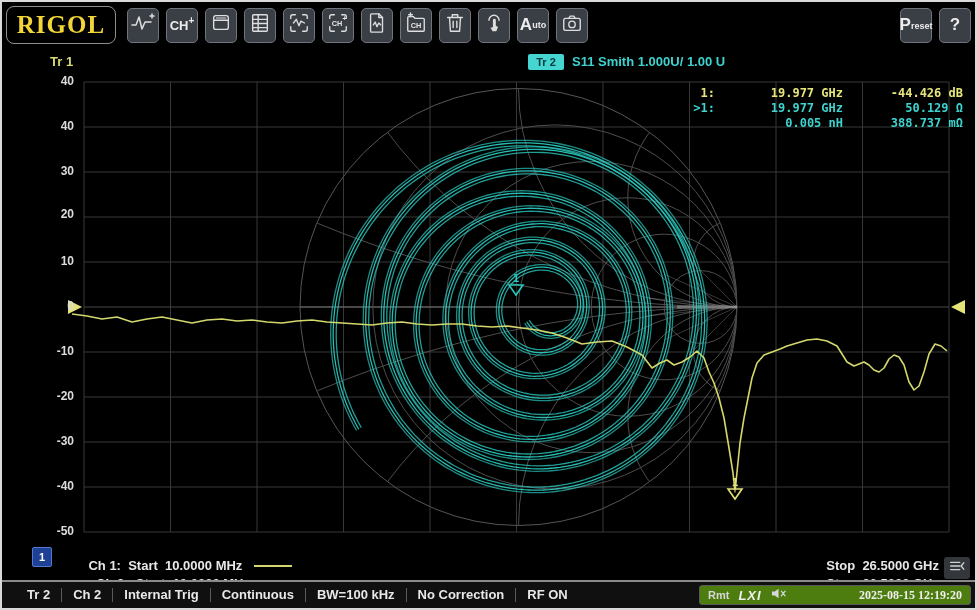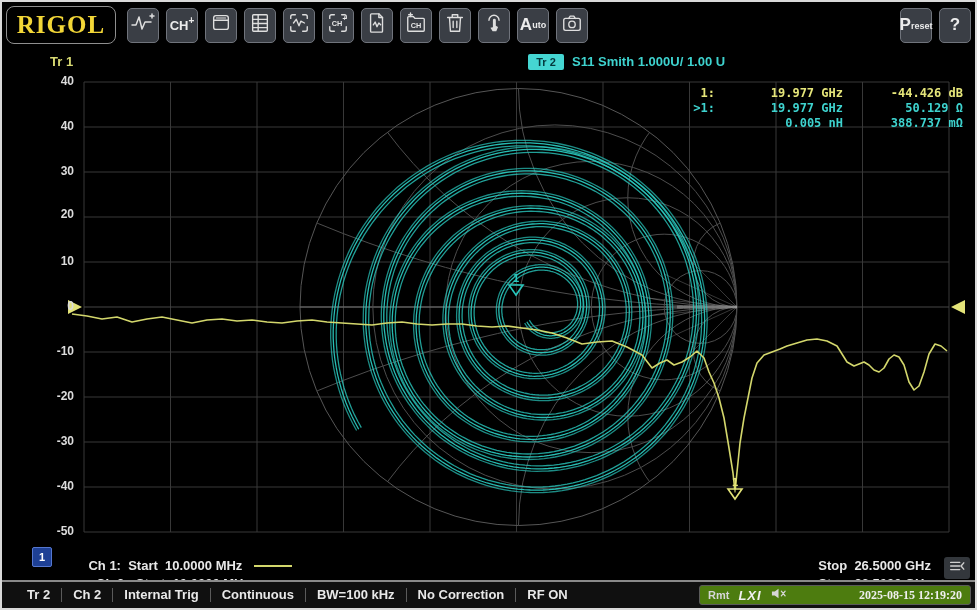--- a/index.html
+++ b/index.html
@@ -33,21 +33,21 @@
             font-size:12px;font-weight:700;text-align:right;}
   .mrow{display:grid;grid-template-columns:34px 128px 120px;line-height:15px;}
   .mrow span{text-align:right;white-space:pre;}
   .mrow.yellow{color:#e6e67a;}
   .mrow.cyan{color:#3ed3cf;}
   
   .ch-badge{position:absolute;left:30px;top:545px;width:18px;height:18px;background:#1e4095;border:1px solid #5577d0;
             border-radius:2px;color:#fff;font-size:11px;font-weight:700;text-align:center;line-height:18px;z-index:3;}
   .ch-row{position:absolute;left:72px;font-size:13px;font-weight:700;color:#e8e8e8;z-index:3;white-space:pre;}
   .ch-row .swatch{display:inline-block;width:38px;height:2px;margin-left:12px;vertical-align:3px;}
-  .stop-row{position:absolute;right:44px;font-size:13px;font-weight:700;color:#e8e8e8;z-index:3;white-space:pre;}
+  .stop-row{position:absolute;right:36px;font-size:13px;font-weight:700;color:#e8e8e8;z-index:3;white-space:pre;}
   .collapse-btn{position:absolute;right:5px;top:555px;width:26px;height:22px;background:#33373c;border-radius:3px;
             display:flex;align-items:center;justify-content:center;z-index:3;}
   .collapse-btn svg{stroke:#cfcfcf;fill:none;stroke-width:1.6;stroke-linecap:round;}
   
   .statusbar{position:absolute;left:0;right:0;bottom:0;height:28px;background:#101010;border-top:2px solid #8a8a8a;
              display:flex;align-items:center;padding-left:14px;z-index:4;box-sizing:border-box;}
   .seg{font-size:13px;font-weight:700;color:#e8e8e8;padding:0 11px;line-height:14px;}
   .seg + .seg{border-left:1px solid #5a5a5a;}
   .status-right{position:absolute;right:4px;top:3px;bottom:3px;width:272px;border:1px solid #5a5a5a;border-radius:3px;
                 background:#4d7c0f;display:flex;align-items:center;padding:0 8px;gap:9px;box-sizing:border-box;}

